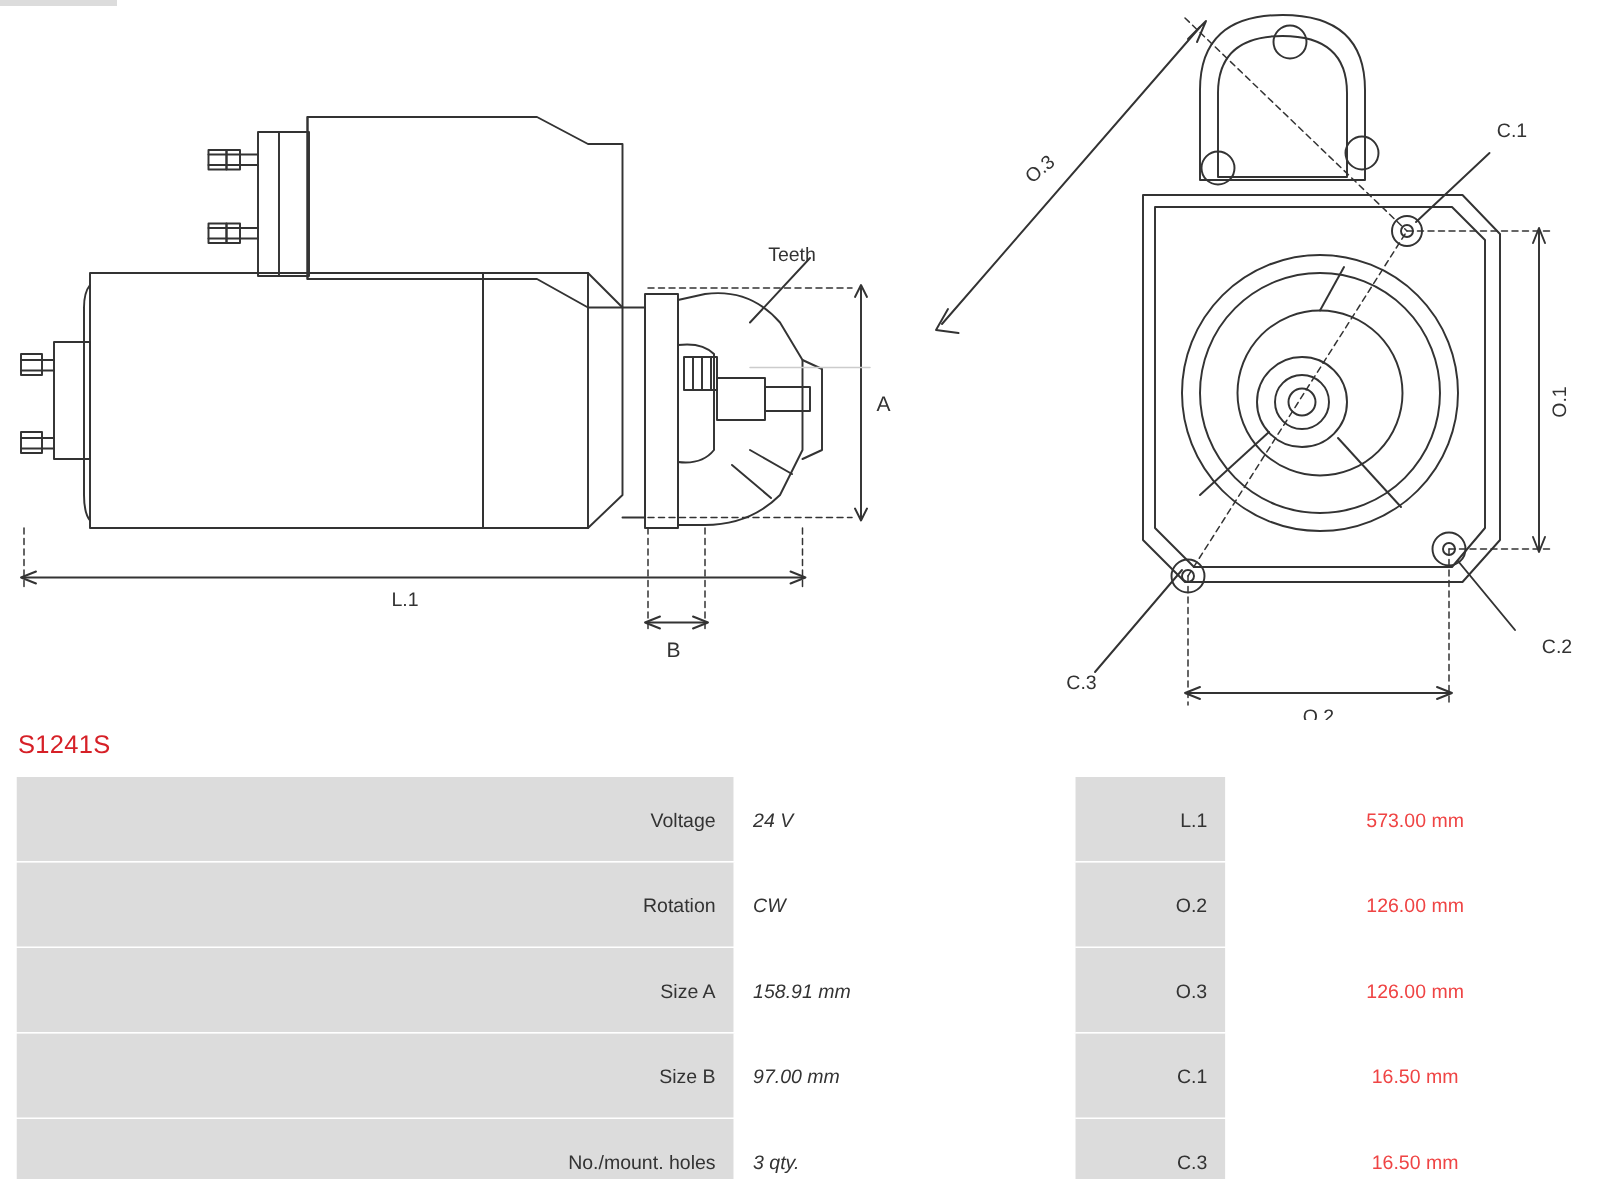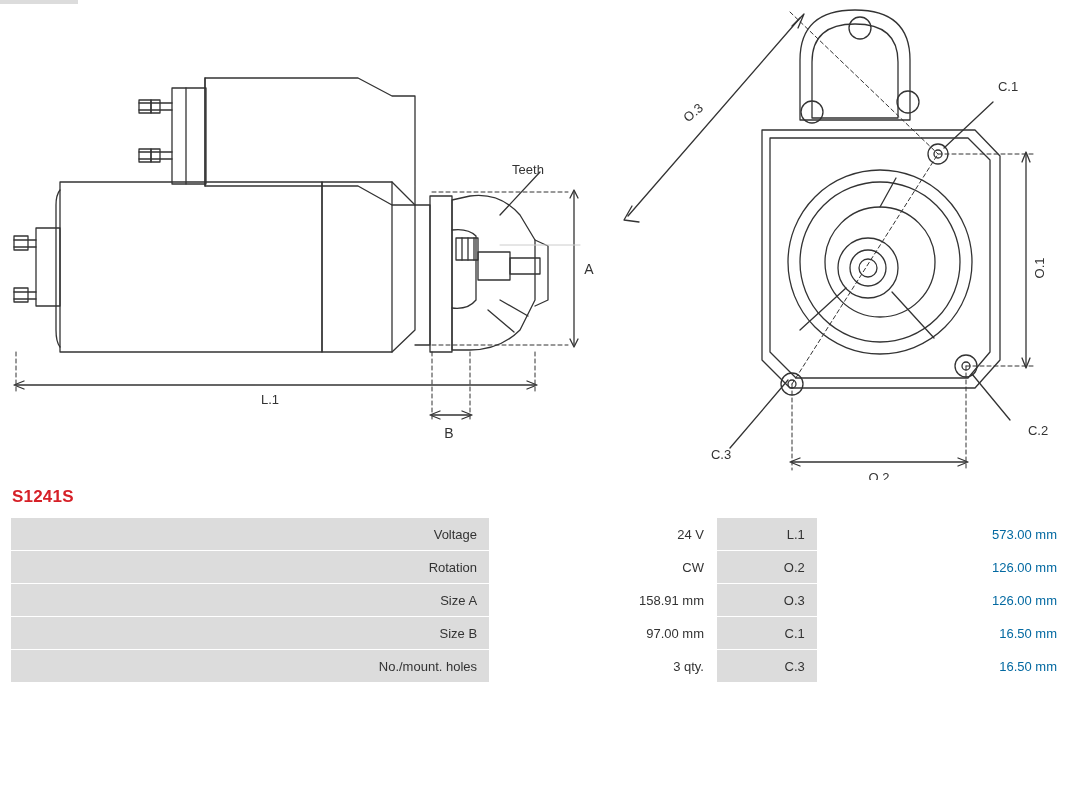--- a/index.html
+++ b/index.html
@@ -28,61 +28,62 @@
     height: 480px;
   }
   .drawing-area svg {
     display: block;
   }
   .part-title {
     position: absolute;
     left: 12px;
     top: 487px;
     font-size: 17px;
-    font-weight: bold;
+    font-weight: normal;
     color: #d62027;
     letter-spacing: 0.2px;
   }
   .spec-table {
     position: absolute;
     left: 10px;
     top: 517px;
     width: 1060px;
     border-collapse: collapse;
     font-size: 13px;
   }
   .spec-table td {
     height: 32px;
-    padding: 0 12px;
+    padding: 12px 12px;
     border: 1px solid #ffffff;
     vertical-align: middle;
   }
   .cell-label {
     background: #dcdcdc;
     text-align: right;
     color: #333333;
     width: 38%;
   }
   .cell-value {
     background: #ffffff;
-    text-align: right;
+    text-align: left;
     color: #333333;
     width: 18%;
     border: 1px solid #dcdcdc;
+    font-style: italic;
   }
   .cell-code {
     background: #dcdcdc;
     text-align: right;
     color: #333333;
     width: 8%;
   }
   .cell-dim {
     background: #ffffff;
-    text-align: right;
-    color: #0369a1;
+    text-align: center;
+    color: #ef4444;
     width: 20%;
     border: 1px solid #dcdcdc;
   }
   .cell-empty-grey {
     background: #dcdcdc;
   }
   .cell-empty-white {
     background: #ffffff;
     border: 1px solid #dcdcdc;
   }

